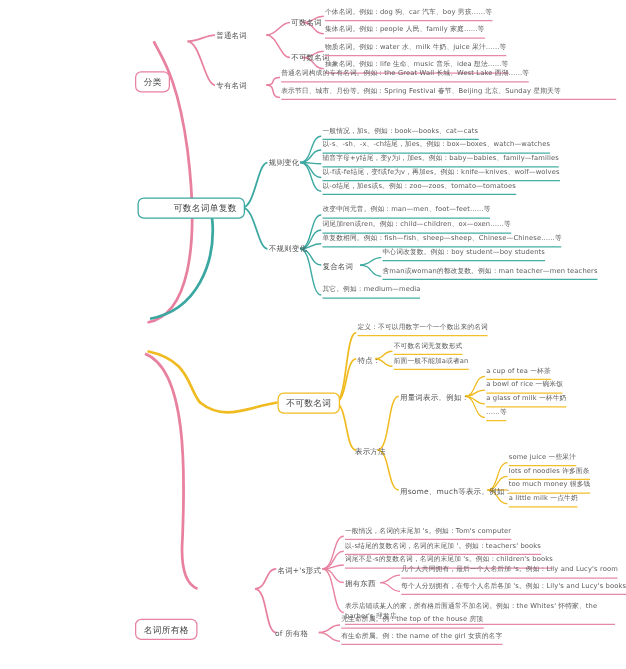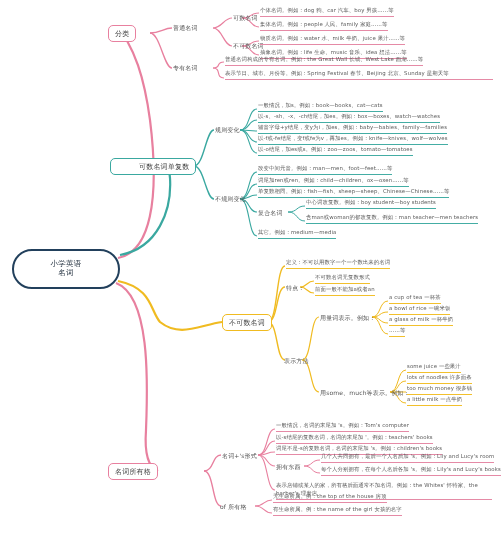--- a/index.html
+++ b/index.html
@@ -22,21 +22,21 @@
     letter-spacing:.3px;
   }
   .central span{display:block;}
 
   
   .pill{
     border-width:1px;border-style:solid;border-radius:5px;background:#ffffff;
     display:flex;align-items:center;justify-content:center;
     font-size:7px;height:17px;padding:0 6px;letter-spacing:.2px;
   }
-  .pill.pink{border-color:#e8809f;color:#3f3f3f;}
+  .pill.pink{border-color:#e8809f;color:#3f3f3f;margin-top:32px;}
   .pill.teal{border-color:#3aa8a0;color:#3f3f3f;padding-left:28px;}
   .pill.gold{border-color:#f0bb21;color:#3f3f3f;}
 
   
   .lbl{
     position:absolute;font-size:6px;letter-spacing:.15px;
     color:#4a4a4a;white-space:nowrap;
   }
   .lbl.pink{color:#555;}
   .lbl.teal{color:#555;}
@@ -130,26 +130,20 @@
     <path d="M258,455 C268,455 266,466 275,466" stroke="#e8809f" stroke-width="1.1" fill="none"></path>
     <path d="M258,455 C268,455 266,490 275,490" stroke="#e8809f" stroke-width="1.1" fill="none"></path>
 
     <path d="M304,466 C313,466 311,460 320,460" stroke="#e8809f" stroke-width="1" fill="none"></path>
     <path d="M304,466 C313,466 311,473 320,473" stroke="#e8809f" stroke-width="1" fill="none"></path>
 
     <path d="M255,506 C265,506 263,500 272,500" stroke="#e8809f" stroke-width="1.1" fill="none"></path>
     <path d="M255,506 C265,506 263,513 272,513" stroke="#e8809f" stroke-width="1.1" fill="none"></path>
   </svg>
 
-  <div class="node central">
-    <div>
-      <span>小学英语</span>
-      <span>名词</span>
-    </div>
-  </div>
 
   <div class="node pill pink" style="left:108px;top:25px;">
     <span>分类</span>
   </div>
 
   <div class="lbl pink" style="left:173px;top:24px;">普通名词</div>
   <div class="lbl pink" style="left:173px;top:64px;">专有名词</div>
 
   <div class="lbl pink" style="left:233px;top:14px;">可数名词</div>
   <div class="lbl pink" style="left:233px;top:42px;">不可数名词</div>

